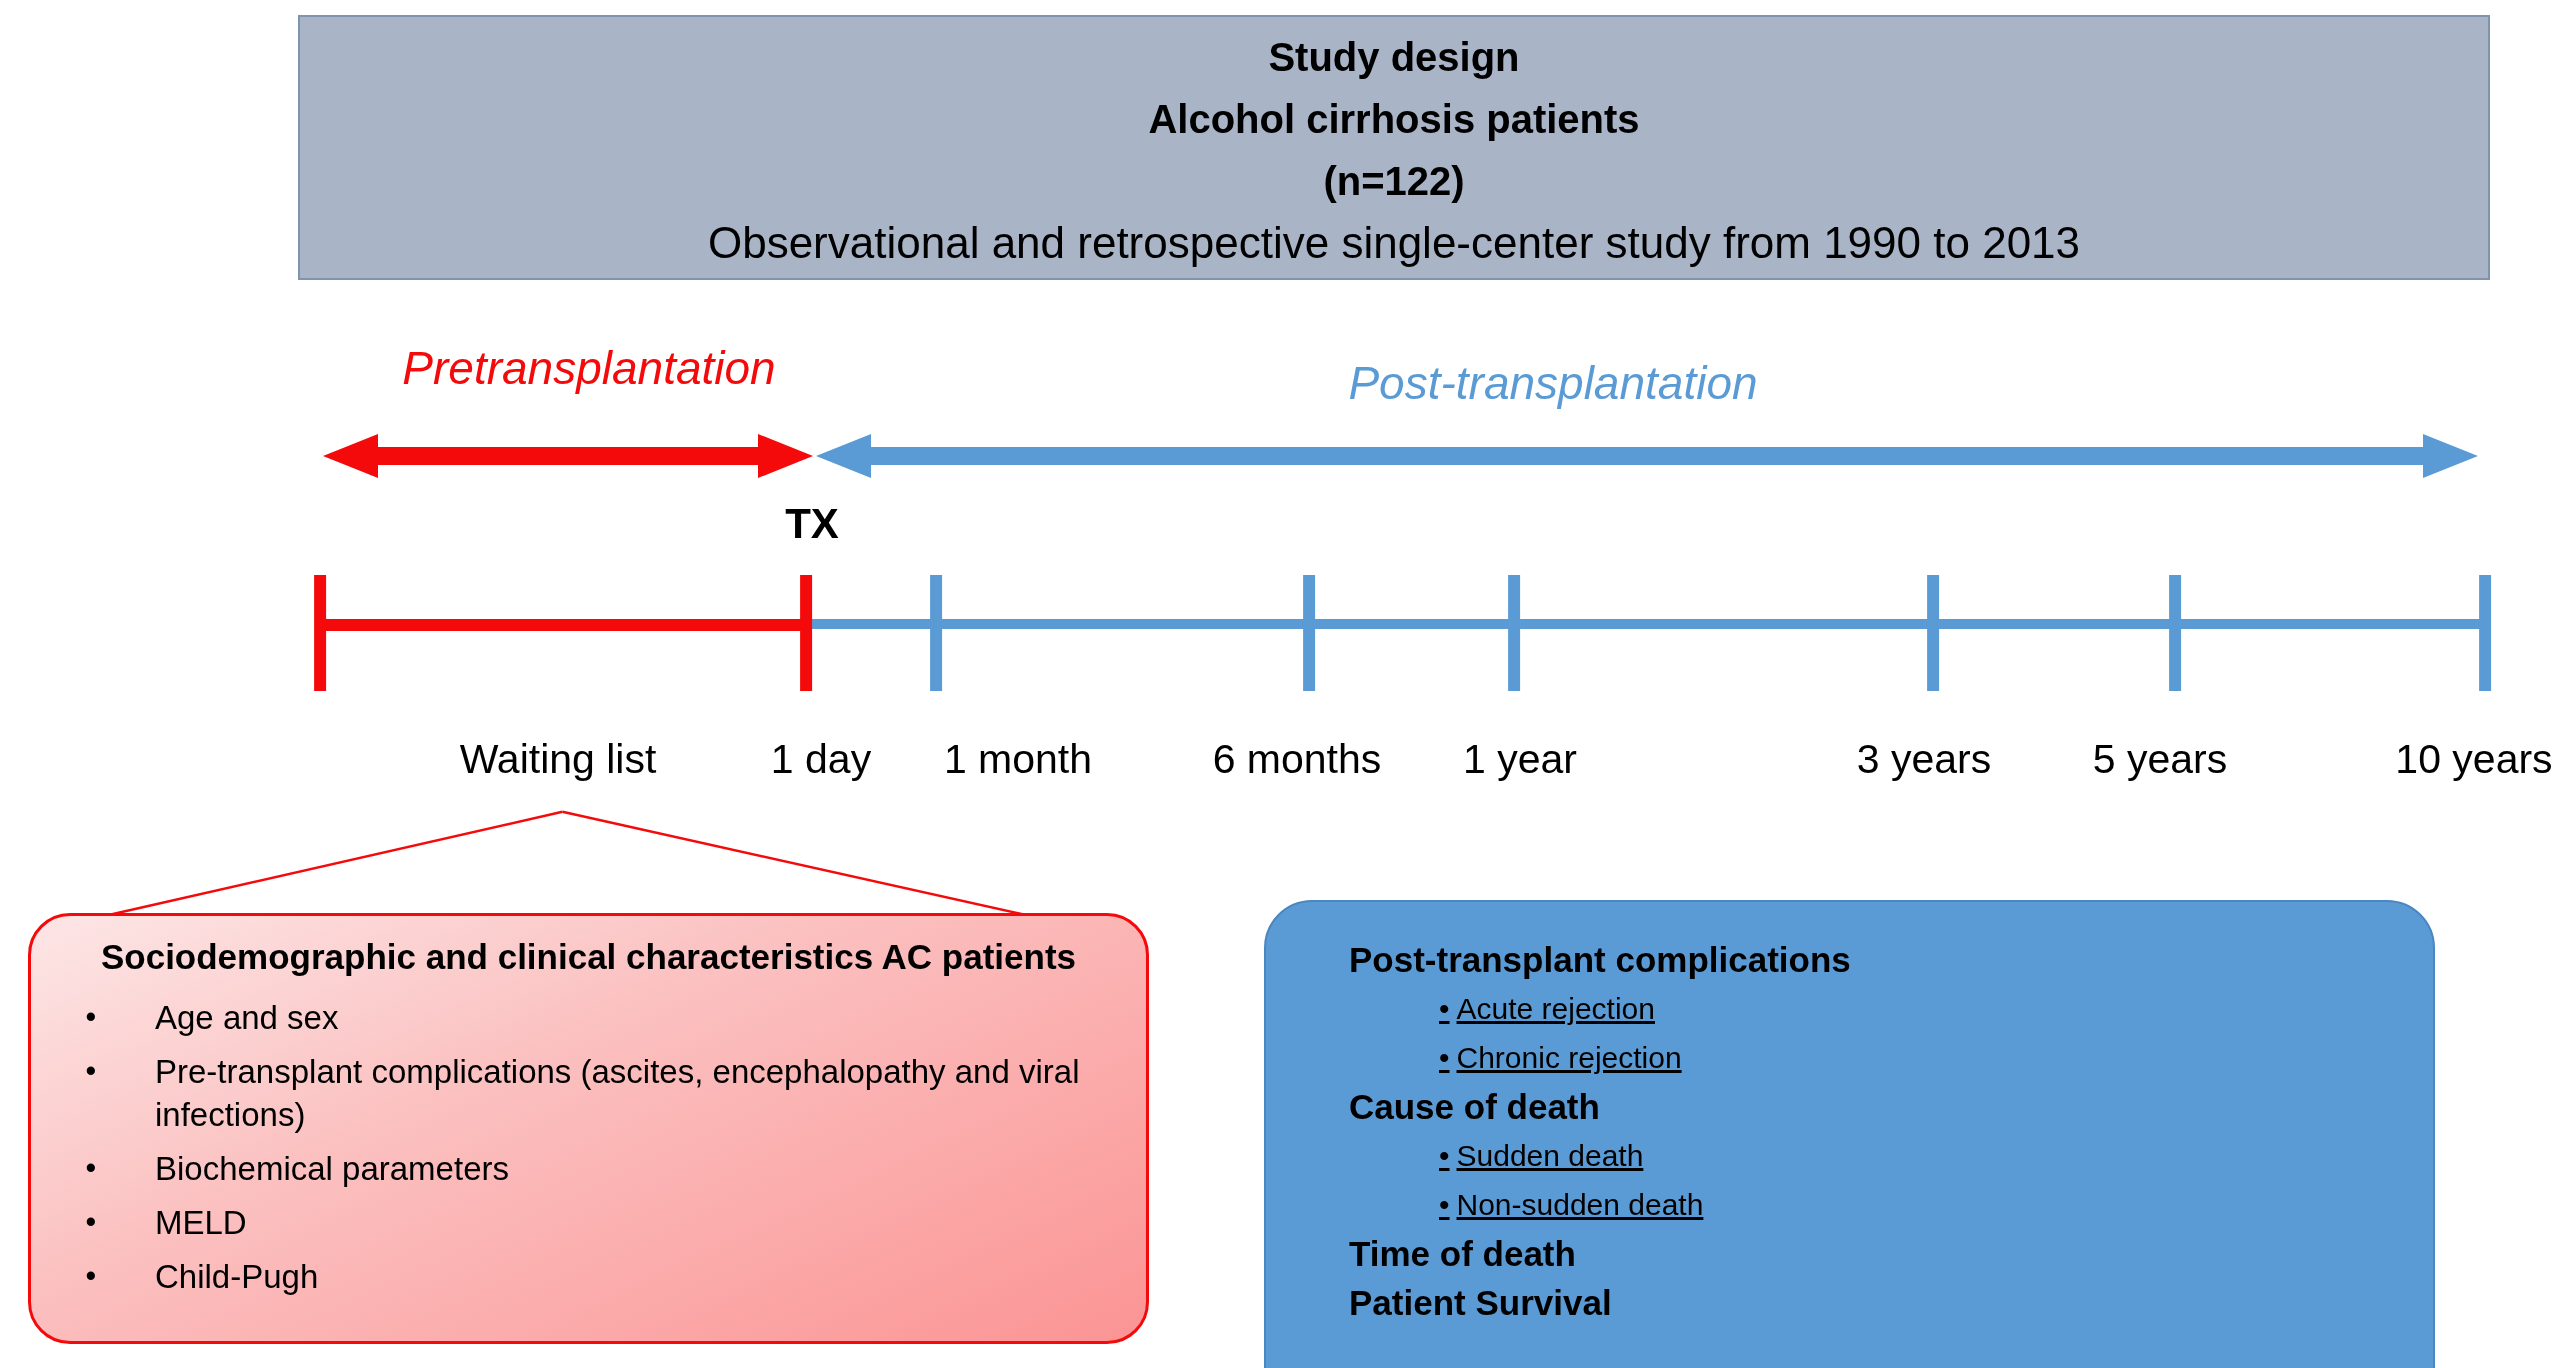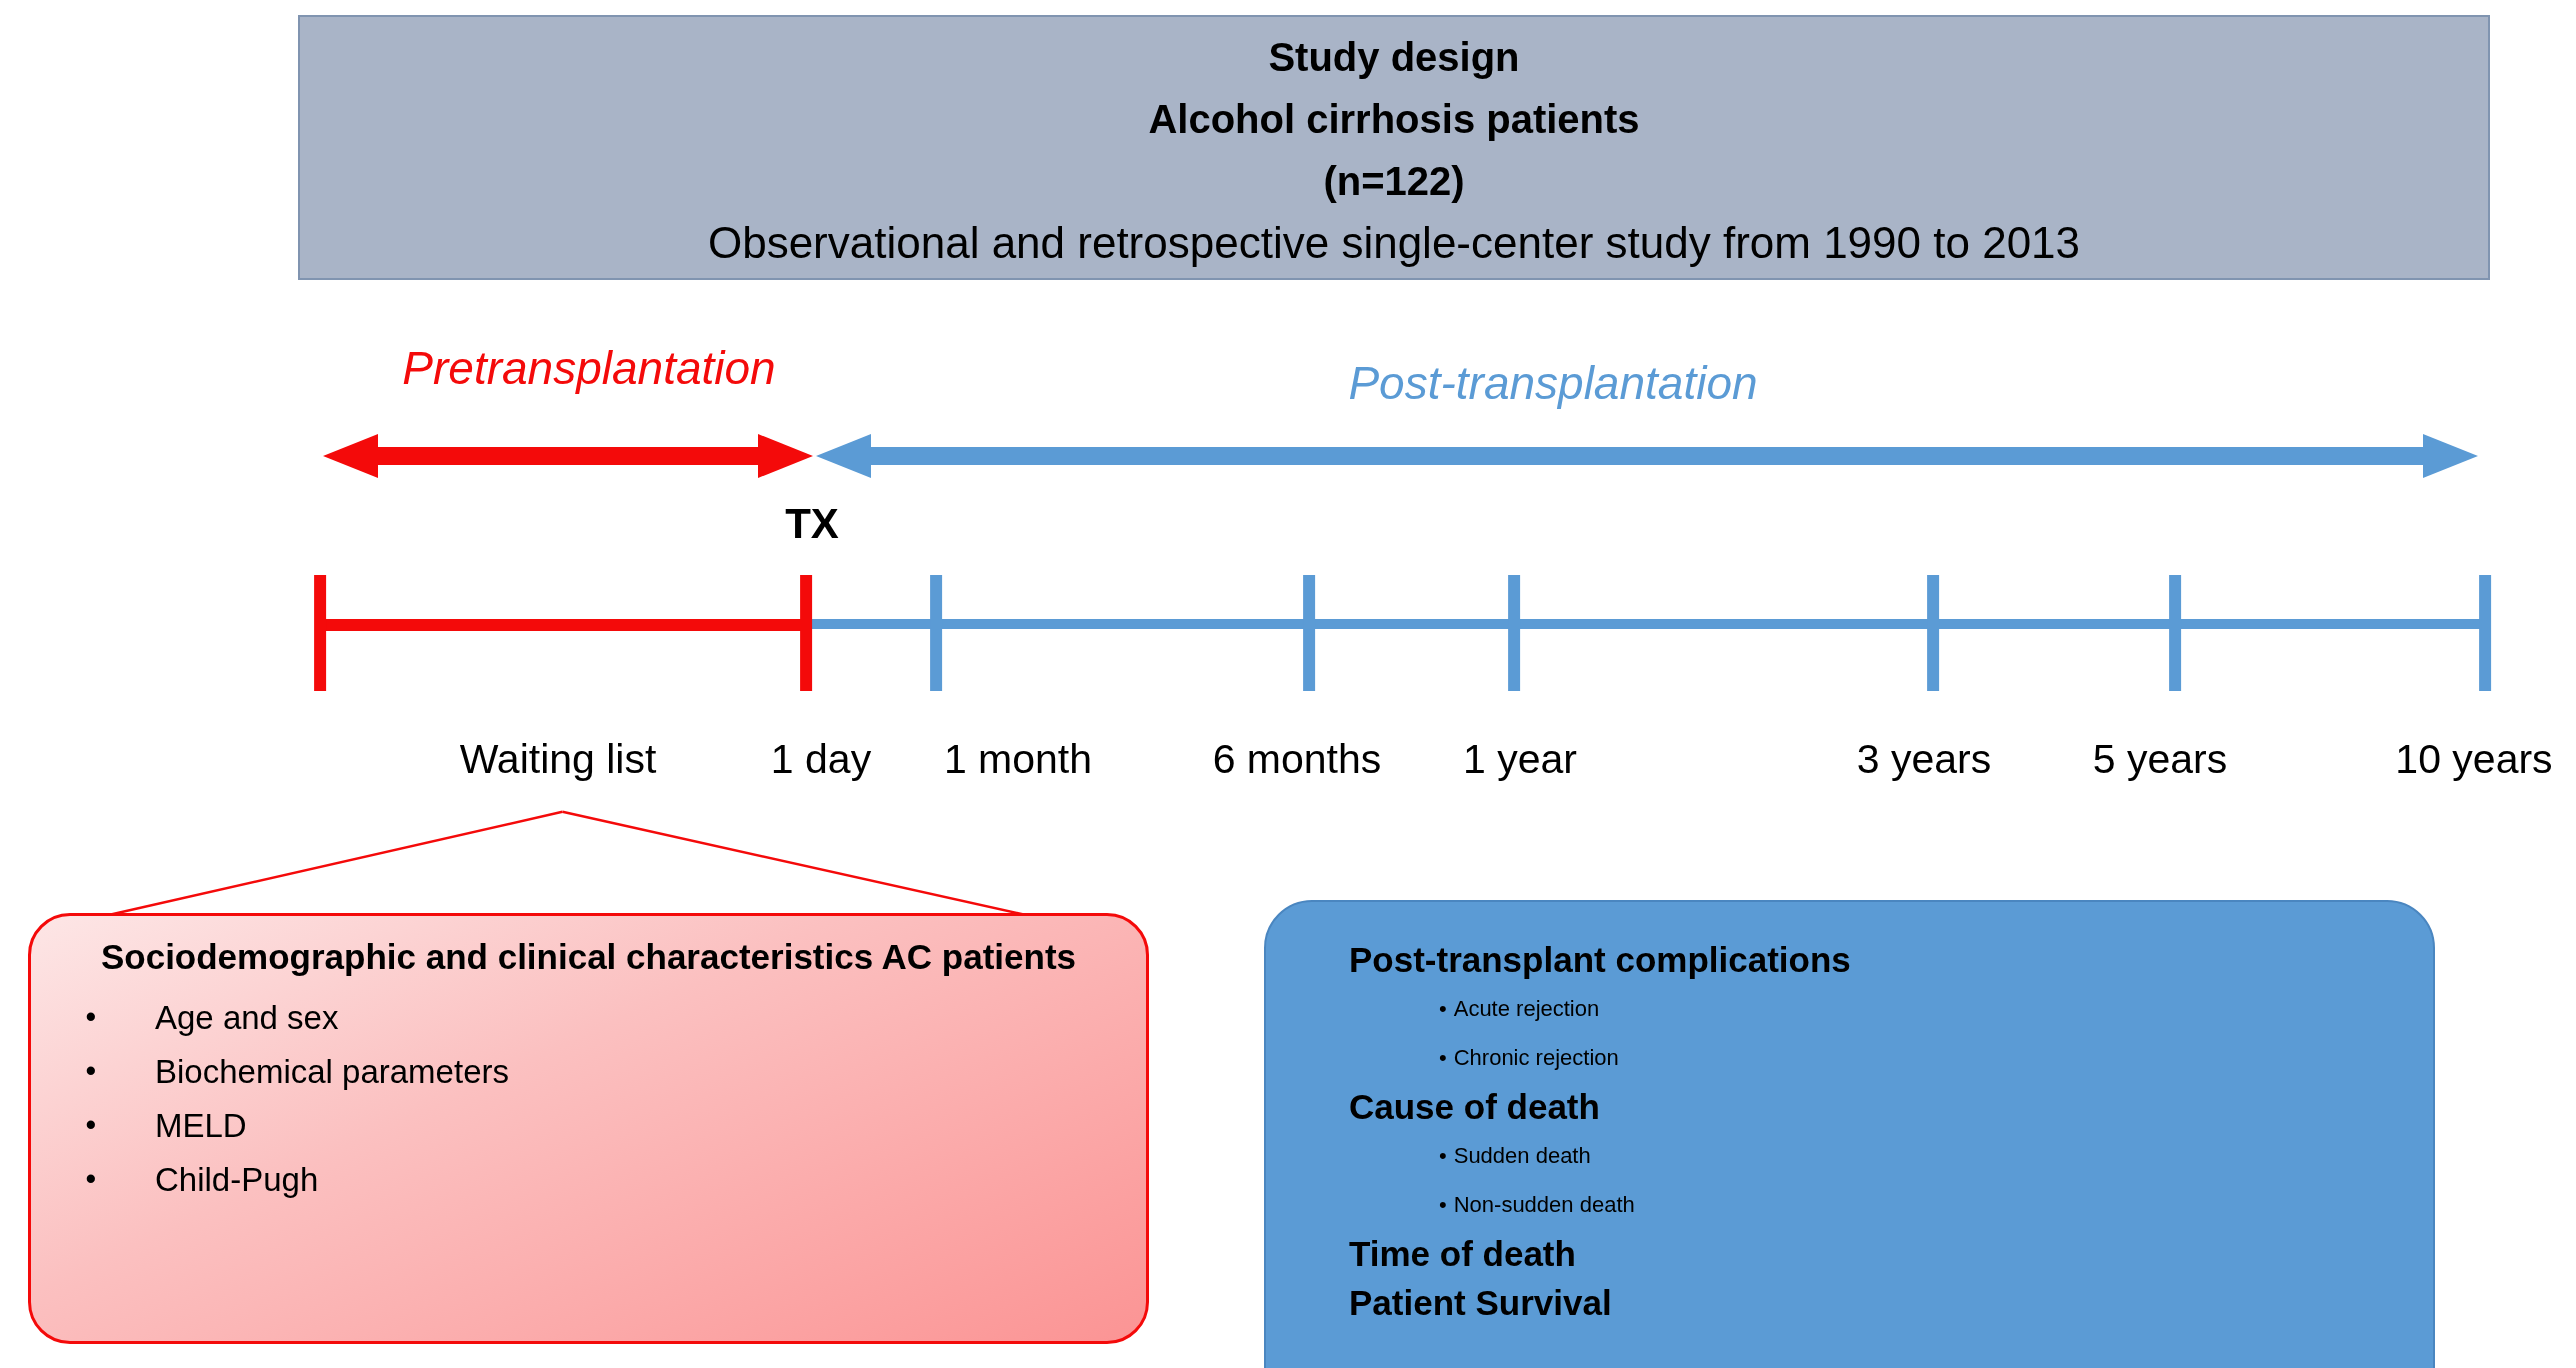--- a/index.html
+++ b/index.html
@@ -82,21 +82,21 @@
   
   .right-box{
     position:absolute;left:1264px;top:900px;width:1171px;height:584px;
     box-sizing:border-box;
     background:var(--blue);
     border:2.1px solid #4a86c0;
     border-radius:48px;
     padding:33px 28px 0 83px;
   }
   .rb-heading{font-size:35px;font-weight:700;line-height:49px;white-space:nowrap;}
-  .rb-item{font-size:22px;line-height:49px;padding-left:90px;white-space:nowrap;}
+  .rb-item{font-size:30px;line-height:49px;padding-left:90px;white-space:nowrap;text-decoration:underline;}
   .rb-item .dot{margin-right:7px;}
 </style>
 </head>
 <body>
 
 <div class="canvas">
 
   <div class="header-box">
     <div class="header-line">Study design</div>
     <div class="header-line">Alcohol cirrhosis patients</div>
@@ -144,20 +144,21 @@
 
   <svg class="overlay" viewBox="0 0 3719 1975">
     <line x1="812" y1="1172" x2="152" y2="1322" stroke="#f40a0a" stroke-width="3.5"></line>
     <line x1="812" y1="1172" x2="1522" y2="1330" stroke="#f40a0a" stroke-width="3.5"></line>
   </svg>
 
   <div class="left-box">
     <div class="box-title">Sociodemographic and clinical characteristics AC patients</div>
     <ul class="bullet-list">
         <li>Age and  sex</li>
+        <li>Pre-transplant complications (ascites, encephalopathy and viral infections)</li>
         <li>Biochemical parameters</li>
         <li>MELD</li>
         <li>Child-Pugh</li>
       </ul>
   </div>
 
   <div class="right-box">
       <div class="rb-heading">Post-transplant complications</div>
       <div class="rb-item"><span class="dot">•</span>Acute rejection</div>
       <div class="rb-item"><span class="dot">•</span>Chronic rejection</div>

